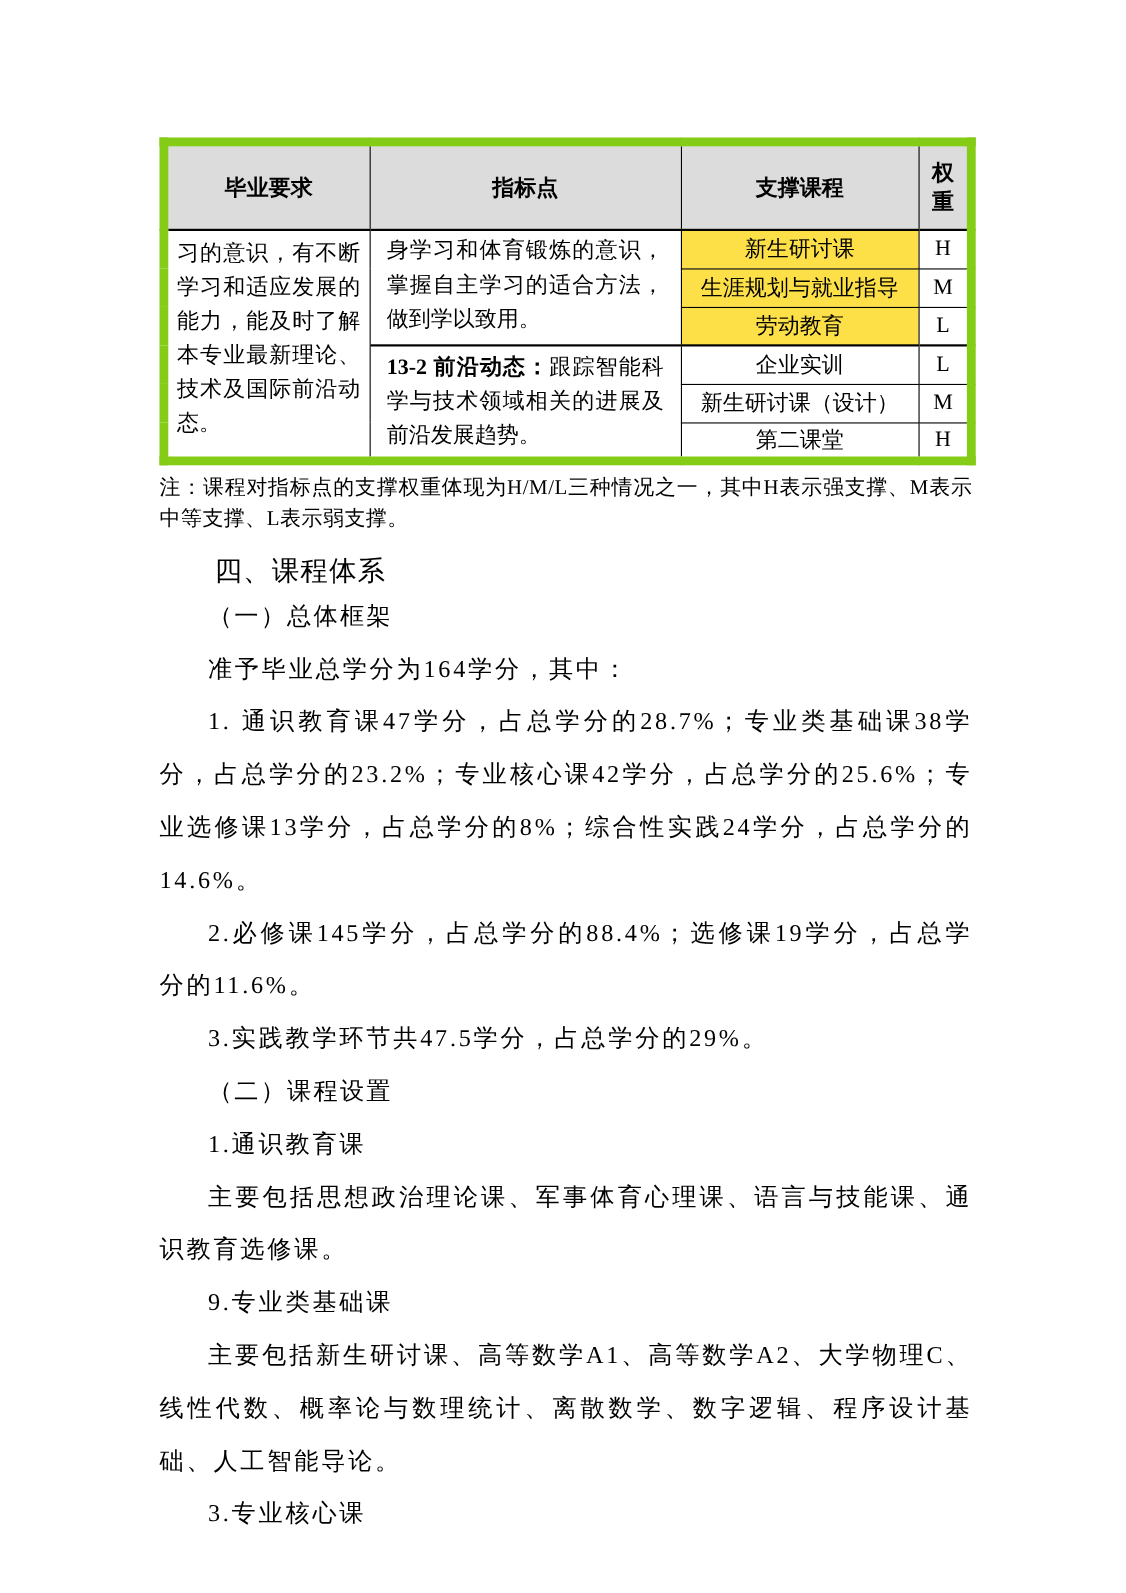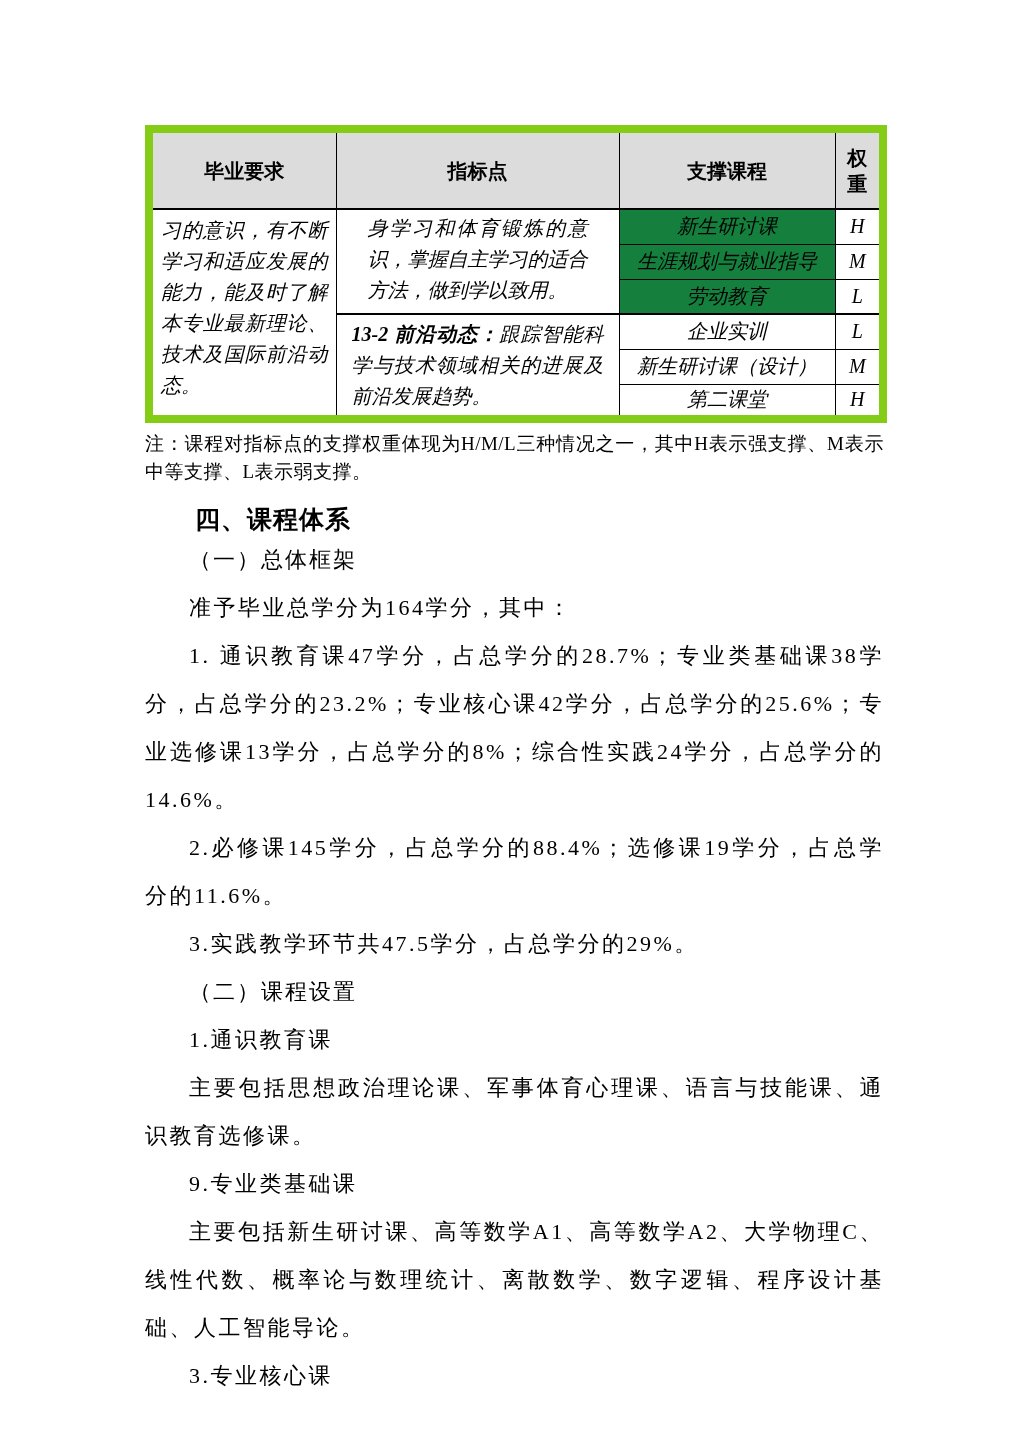--- a/index.html
+++ b/index.html
@@ -33,67 +33,67 @@
     font-weight: bold;
     text-align: center;
     vertical-align: middle;
     height: 80px;
     line-height: 26px;
     padding: 0 4px;
     border-bottom: 2px solid #000;
   }
   th.weight-col { padding: 0 11px; }
 
-  tr.course-row { height: 35px; font-style: italic; }
+  tr.course-row { height: 35px; }
   td.req-cell {
     vertical-align: top;
     text-align: justify;
     padding: 5px 8px;
     line-height: 31px;
   }
   td.ind-cell {
     vertical-align: top;
-    padding: 3px 31px;
+    padding: 3px 15px;
     line-height: 31px;
     text-align: justify;
   }
   td.ind-cell2 {
     vertical-align: middle;
     padding: 3px 15px;
     line-height: 31px;
     text-align: justify;
   }
   td.course-cell {
     text-align: center;
     vertical-align: middle;
     padding: 0 4px;
   }
   td.weight-cell {
     text-align: center;
     vertical-align: middle;
     font-size: 20px;
   }
-  .shaded { background: #15803d; }
+  .shaded { background: #fde047; }
   tr.group-start td { border-top: 2px solid #000; }
 
   
   .note {
     margin: 7px 12px 0 0;
     width: 739px;
     font-size: 19px;
     line-height: 28px;
     text-align: justify;
     letter-spacing: 0.5px;
   }
 
   
   h2.section-title {
     font-family: "Liberation Sans", "DejaVu Sans", sans-serif;
     font-size: 25px;
-    font-weight: bold;
+    font-weight: normal;
     line-height: 34px;
     margin: 16px 0 0 0;
     text-indent: 2em;
     letter-spacing: 1px;
   }
   p.body-par, p.subhead {
     width: 739px;
     font-size: 22px;
     line-height: 48px;
     margin: 0;

